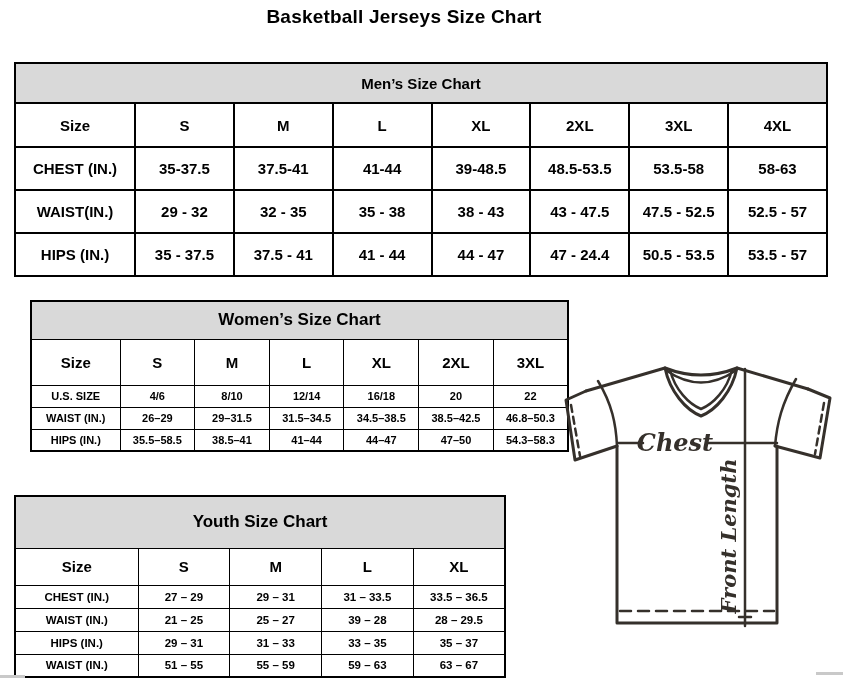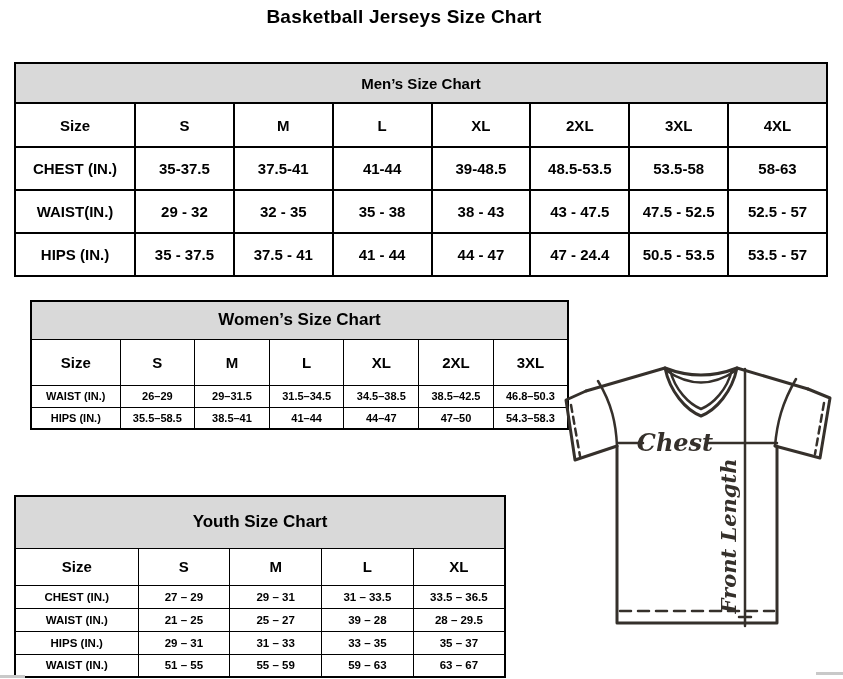--- a/index.html
+++ b/index.html
@@ -132,20 +132,29 @@
   <tr class="size-row">
     <td>Size</td>
     <td>S</td>
     <td>M</td>
     <td>L</td>
     <td>XL</td>
     <td>2XL</td>
     <td>3XL</td>
   </tr>
   <tr class="data-row">
+    <td>U.S. SIZE</td>
+    <td>4/6</td>
+    <td>8/10</td>
+    <td>12/14</td>
+    <td>16/18</td>
+    <td>20</td>
+    <td>22</td>
+  </tr>
+  <tr class="data-row">
     <td>WAIST (IN.)</td>
     <td>26–29</td>
     <td>29–31.5</td>
     <td>31.5–34.5</td>
     <td>34.5–38.5</td>
     <td>38.5–42.5</td>
     <td>46.8–50.3</td>
   </tr>
   <tr class="data-row">
     <td>HIPS (IN.)</td>

